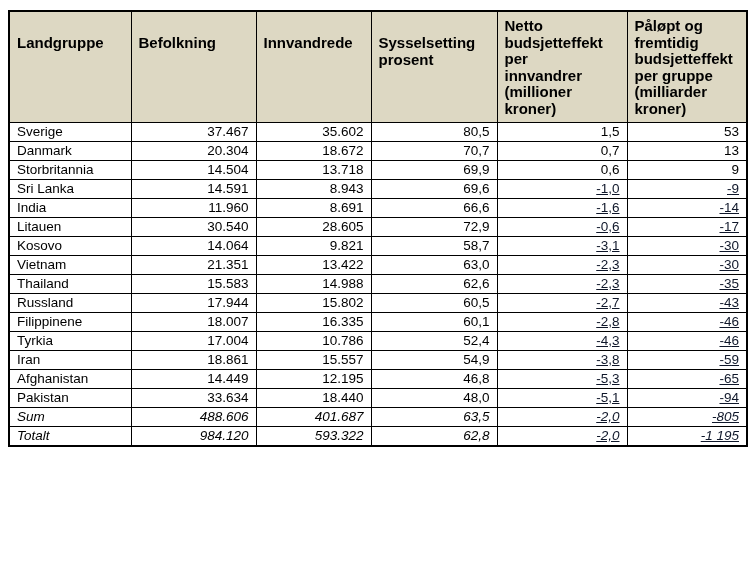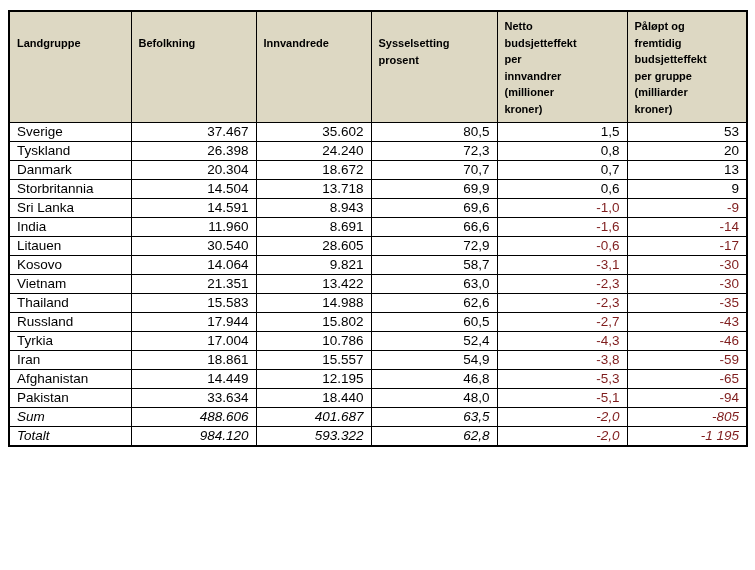--- a/index.html
+++ b/index.html
@@ -23,38 +23,38 @@
     border: 2px solid #000000;
   }
   th, td {
     border: 1px solid #000000;
     overflow: hidden;
     color: #000000;
   }
   th {
     background: #ddd8c3;
     font-weight: bold;
-    font-size: 11px;
+    font-size: 15px;
     line-height: 16.5px;
     text-align: left;
     vertical-align: top;
     white-space: pre-line;
     padding: 23px 4px 5px 7px;
   }
   th.long { padding-top: 6px; }
   td {
     font-size: 13.5px;
     height: 18px;
     line-height: 18px;
     padding: 0 7px;
     vertical-align: top;
     background: #ffffff;
   }
   td.num { text-align: right; }
-  td.neg { color: #7f1d1d; }
+  td.neg { color: #0f172a; text-decoration: underline; }
   tr.italic td { font-style: italic; margin-top: 34px; }
 </style>
 </head>
 <body>
 
 <div class="page">
   <table class="stats-table">
     <colgroup>
       <col style="width:122px">
       <col style="width:125px">
@@ -87,28 +87,20 @@
     <tbody>
         <tr>
     <td>Sverige</td>
     <td class="num">37.467</td>
     <td class="num">35.602</td>
     <td class="num">80,5</td>
     <td class="num">1,5</td>
     <td class="num">53</td>
   </tr>
         <tr>
-    <td>Tyskland</td>
-    <td class="num">26.398</td>
-    <td class="num">24.240</td>
-    <td class="num">72,3</td>
-    <td class="num">0,8</td>
-    <td class="num">20</td>
-  </tr>
-        <tr>
     <td>Danmark</td>
     <td class="num">20.304</td>
     <td class="num">18.672</td>
     <td class="num">70,7</td>
     <td class="num">0,7</td>
     <td class="num">13</td>
   </tr>
         <tr>
     <td>Storbritannia</td>
     <td class="num">14.504</td>
@@ -165,20 +157,28 @@
     <td class="num neg">-2,3</td>
     <td class="num neg">-35</td>
   </tr>
         <tr>
     <td>Russland</td>
     <td class="num">17.944</td>
     <td class="num">15.802</td>
     <td class="num">60,5</td>
     <td class="num neg">-2,7</td>
     <td class="num neg">-43</td>
+  </tr>
+        <tr>
+    <td>Filippinene</td>
+    <td class="num">18.007</td>
+    <td class="num">16.335</td>
+    <td class="num">60,1</td>
+    <td class="num neg">-2,8</td>
+    <td class="num neg">-46</td>
   </tr>
         <tr>
     <td>Tyrkia</td>
     <td class="num">17.004</td>
     <td class="num">10.786</td>
     <td class="num">52,4</td>
     <td class="num neg">-4,3</td>
     <td class="num neg">-46</td>
   </tr>
         <tr>

